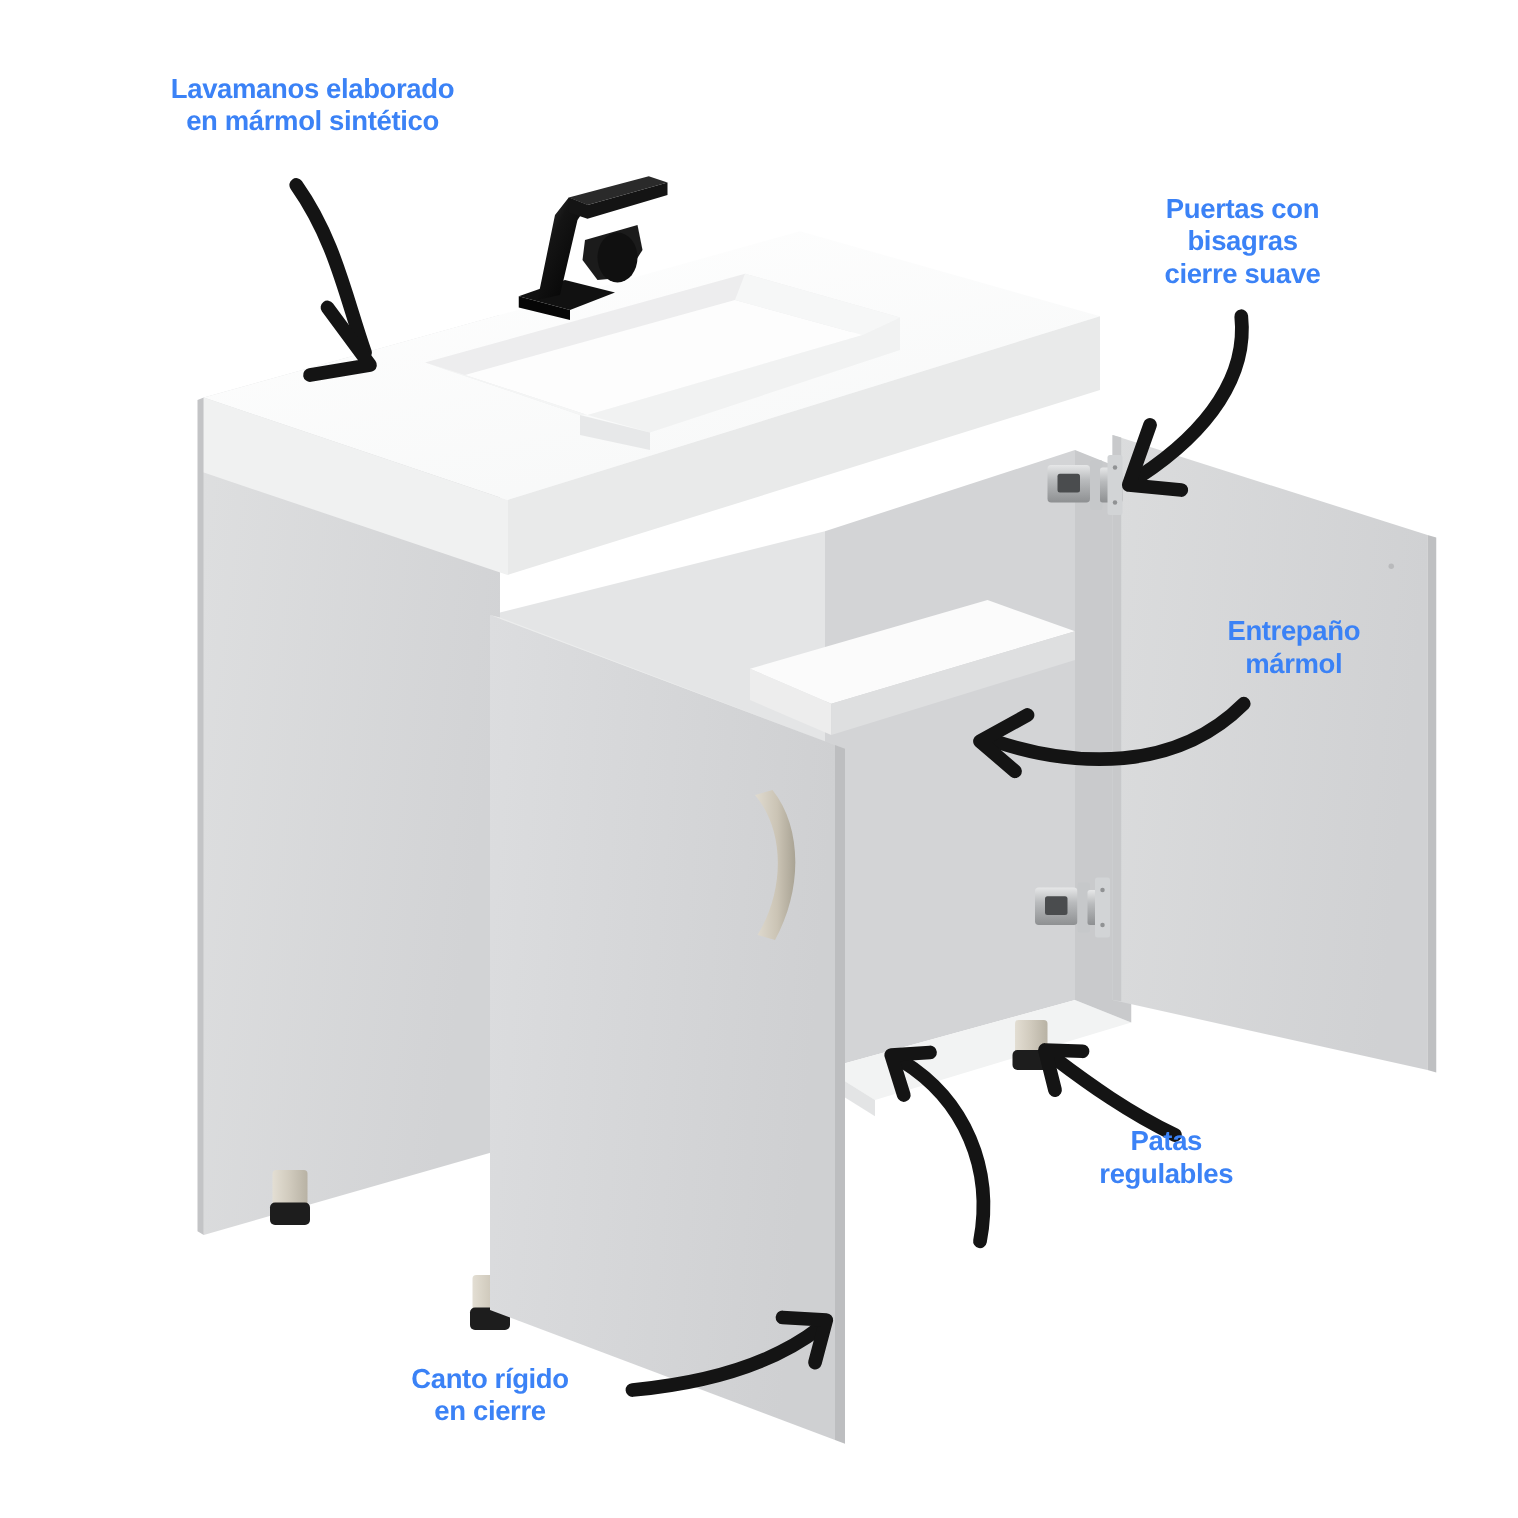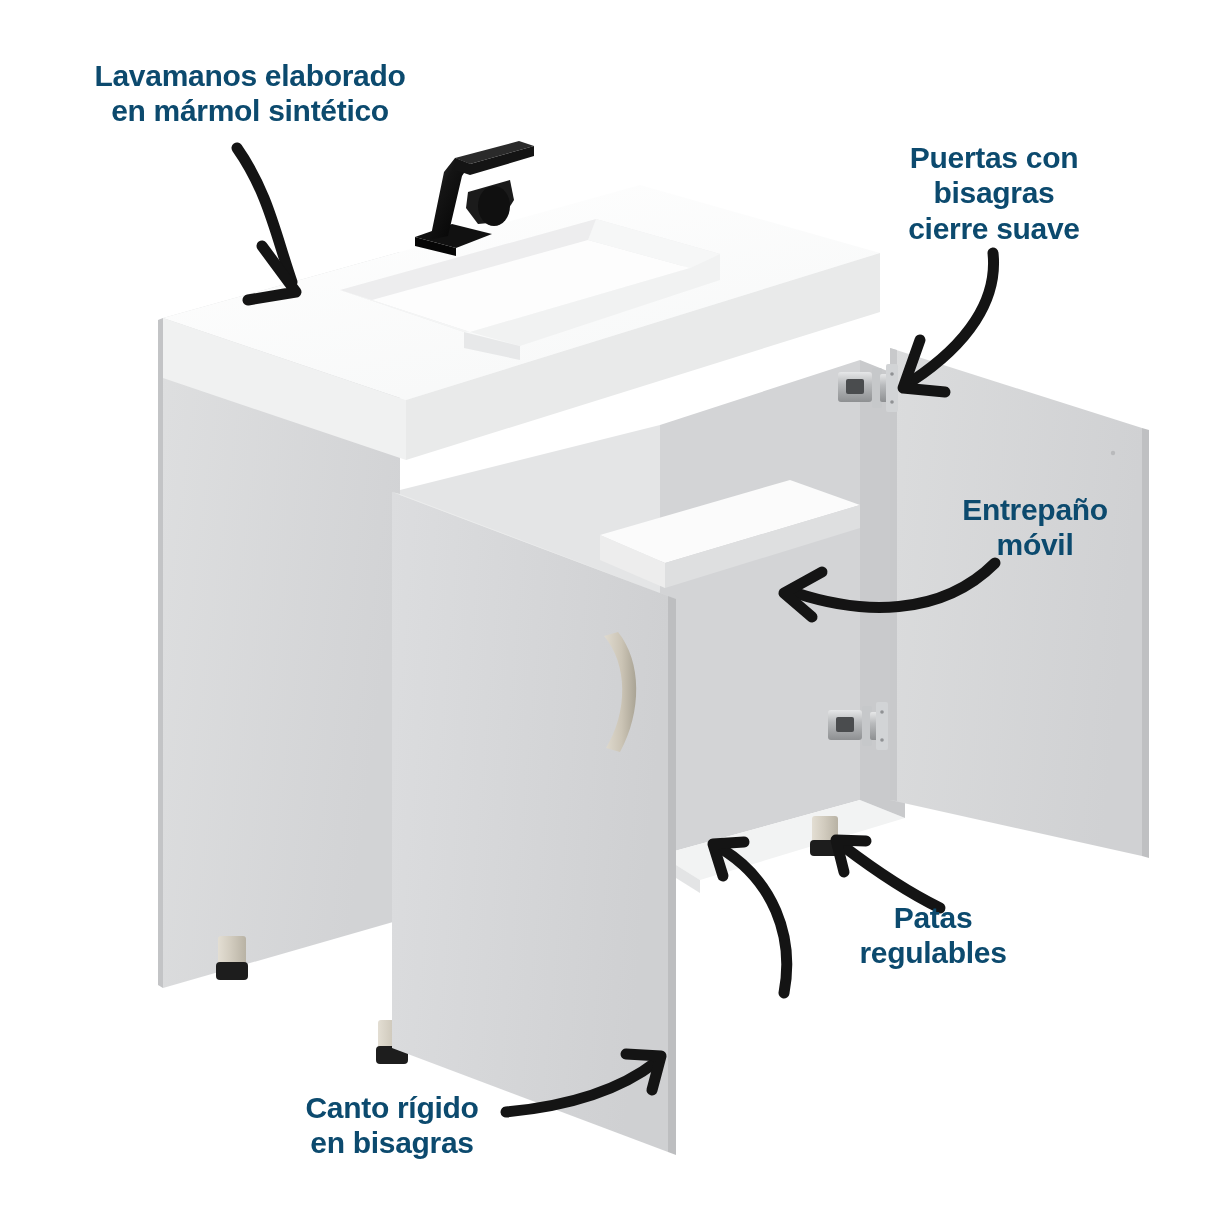--- a/index.html
+++ b/index.html
@@ -11,33 +11,33 @@
   }
   #stage {
     position:relative;
     width:1214px; height:1214px;
     background:#ffffff;
   }
 
   
   .anno {
     position:absolute;
-    color:#0c4a6e;
+    color:#3b82f6;
     font-family:"Liberation Sans", sans-serif;
     font-weight:bold;
-    font-size:30px;
+    font-size:22px;
     line-height:1.18;
     letter-spacing:-0.3px;
     white-space:pre-line;
     z-index:40;
   }
   .anno.c  { text-align:center; }
 
   #anno-lavamanos { left:55px;  top:58px;  width:390px; }
-  #anno-puertas   { left:878px; top:140px; width:232px; }
+  #anno-puertas   { left:878px; top:154px; width:232px; }
   #anno-entrepano { left:946px; top:492px; width:178px; }
   #anno-patas     { left:828px; top:900px; width:210px; }
   #anno-amplio    { left:668px; top:1000px;width:290px; }
   #anno-canto     { left:284px; top:1090px;width:216px; }
 
   
   svg.layer {
     position:absolute; left:0; top:0;
     width:1214px; height:1214px;
     overflow:visible;
@@ -244,22 +244,22 @@
   </svg>
 
   <div class="anno c" id="anno-lavamanos">Lavamanos elaborado
 en mármol sintético</div>
 
   <div class="anno c" id="anno-puertas">Puertas con
 bisagras
 cierre suave</div>
 
   <div class="anno c" id="anno-entrepano">Entrepaño
-móvil</div>
+mármol</div>
 
   <div class="anno c" id="anno-patas">Patas
 regulables</div>
 
 
   <div class="anno c" id="anno-canto">Canto rígido
-en bisagras</div>
+en cierre</div>
 
 </div>
 
 </body></html>

